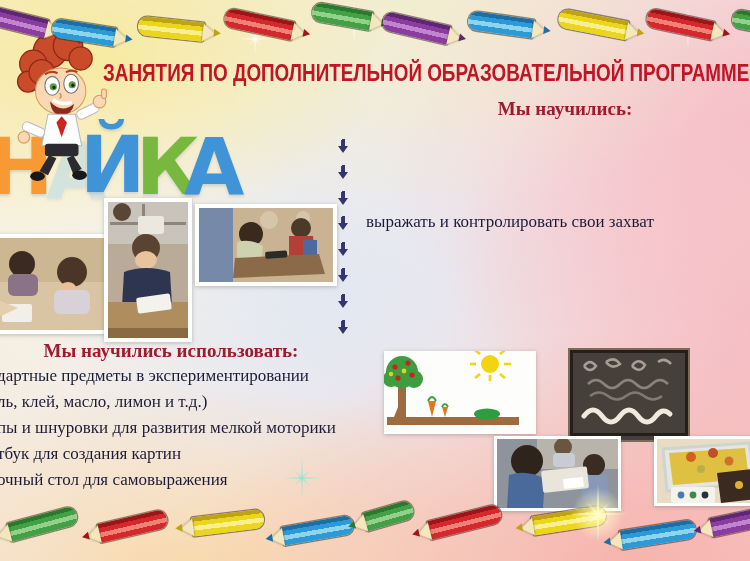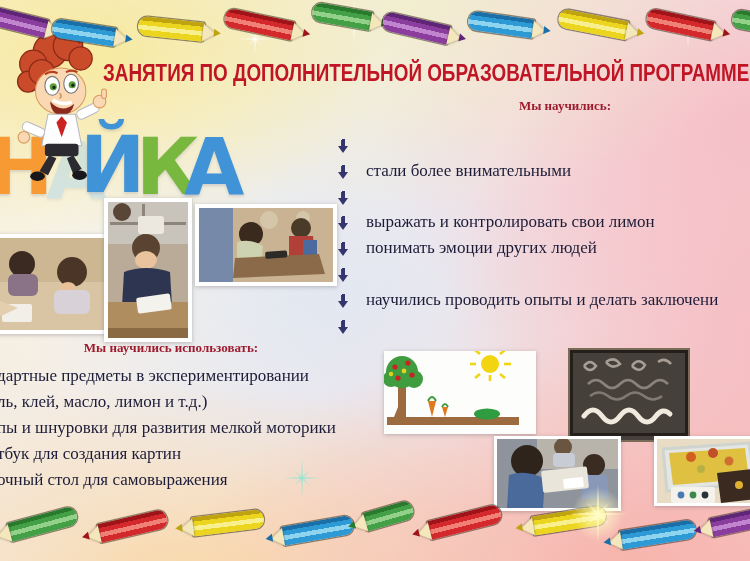--- a/index.html
+++ b/index.html
@@ -51,21 +51,21 @@
   
   #logo{position:absolute;left:0;top:114px;width:260px;height:100px;z-index:2;
     font-family:"DejaVu Sans","Liberation Sans",sans-serif;font-weight:bold;font-size:78px;}
   .logo-letter{position:absolute;line-height:1;text-shadow:0 2px 3px rgba(120,120,140,.25);}
   .logo-letter:nth-of-type(1){left:-12px;top:14px;}
   .logo-letter:nth-of-type(2){left:46px;top:18px;opacity:.45;}
   .logo-letter:nth-of-type(3){left:80px;top:12px;}
   .logo-letter:nth-of-type(4){left:136px;top:14px;}
   .logo-letter:nth-of-type(5){left:184px;top:14px;}
   
-  .red-head{position:absolute;z-index:7;font-weight:bold;font-size:13px;
+  .red-head{position:absolute;z-index:7;font-weight:bold;font-size:19px;
     color:var(--heading-red,#9e1b2e);}
   #learned-head{left:430px;top:98px;width:270px;text-align:center;}
   #use-head{left:6px;top:340px;width:330px;text-align:center;}
   ul.plain{list-style:none;margin:0;padding:0;position:absolute;z-index:7;}
   #learned-list{left:338px;top:135px;width:420px;}
   #learned-list li{display:flex;align-items:flex-start;height:25.8px;white-space:nowrap;
     font-size:17px;color:var(--body-text,#1c1c38);}
   .blt{position:relative;flex:0 0 15px;height:16px;margin:3px 13px 0 0;}
   .blt::before{content:"";position:absolute;left:4px;top:1px;width:3px;height:9px;
     background:var(--bullet,#34346e);box-shadow:-2px 0 0 -1px #7a2a3a;}
@@ -263,44 +263,41 @@
 
   <div id="learned-head" class="red-head">Мы научились:</div>
   <ul id="learned-list" class="plain">
 
       <li>
         <span class="blt"></span>
       </li>
 
       <li>
         <span class="blt"></span>
-        <span>стали более внимательными</span>
-      </li>
-
-      <li>
-        <span class="blt"></span>
-      </li>
-
-      <li>
-        <span class="blt"></span>
-        <span>выражать и контролировать свои лимон</span>
-      </li>
-
-      <li>
-        <span class="blt"></span>
-        <span>понимать эмоции других людей</span>
-      </li>
-
-      <li>
-        <span class="blt"></span>
-      </li>
-
-      <li>
-        <span class="blt"></span>
-        <span>научились проводить опыты и делать заключени</span>
+      </li>
+
+      <li>
+        <span class="blt"></span>
+      </li>
+
+      <li>
+        <span class="blt"></span>
+        <span>выражать и контролировать свои захват</span>
+      </li>
+
+      <li>
+        <span class="blt"></span>
+      </li>
+
+      <li>
+        <span class="blt"></span>
+      </li>
+
+      <li>
+        <span class="blt"></span>
       </li>
 
       <li>
         <span class="blt"></span>
       </li>
     </ul>
 
   <div id="use-head" class="red-head">Мы научились использовать:</div>
   <ul id="use-list" class="plain">
 

